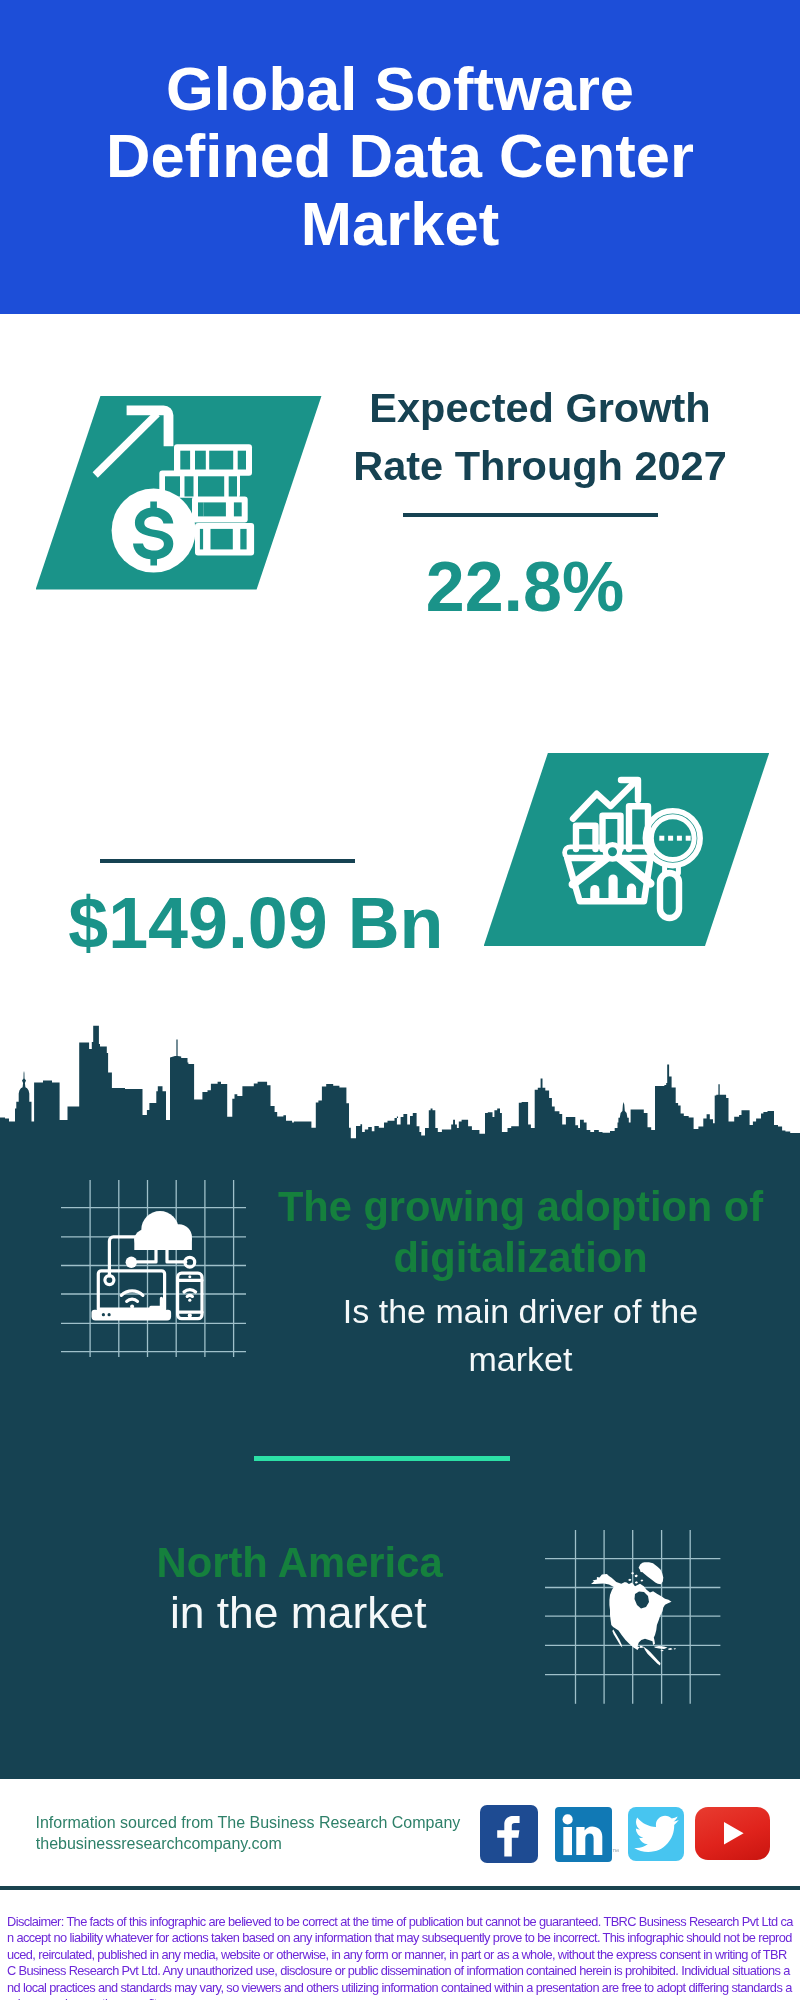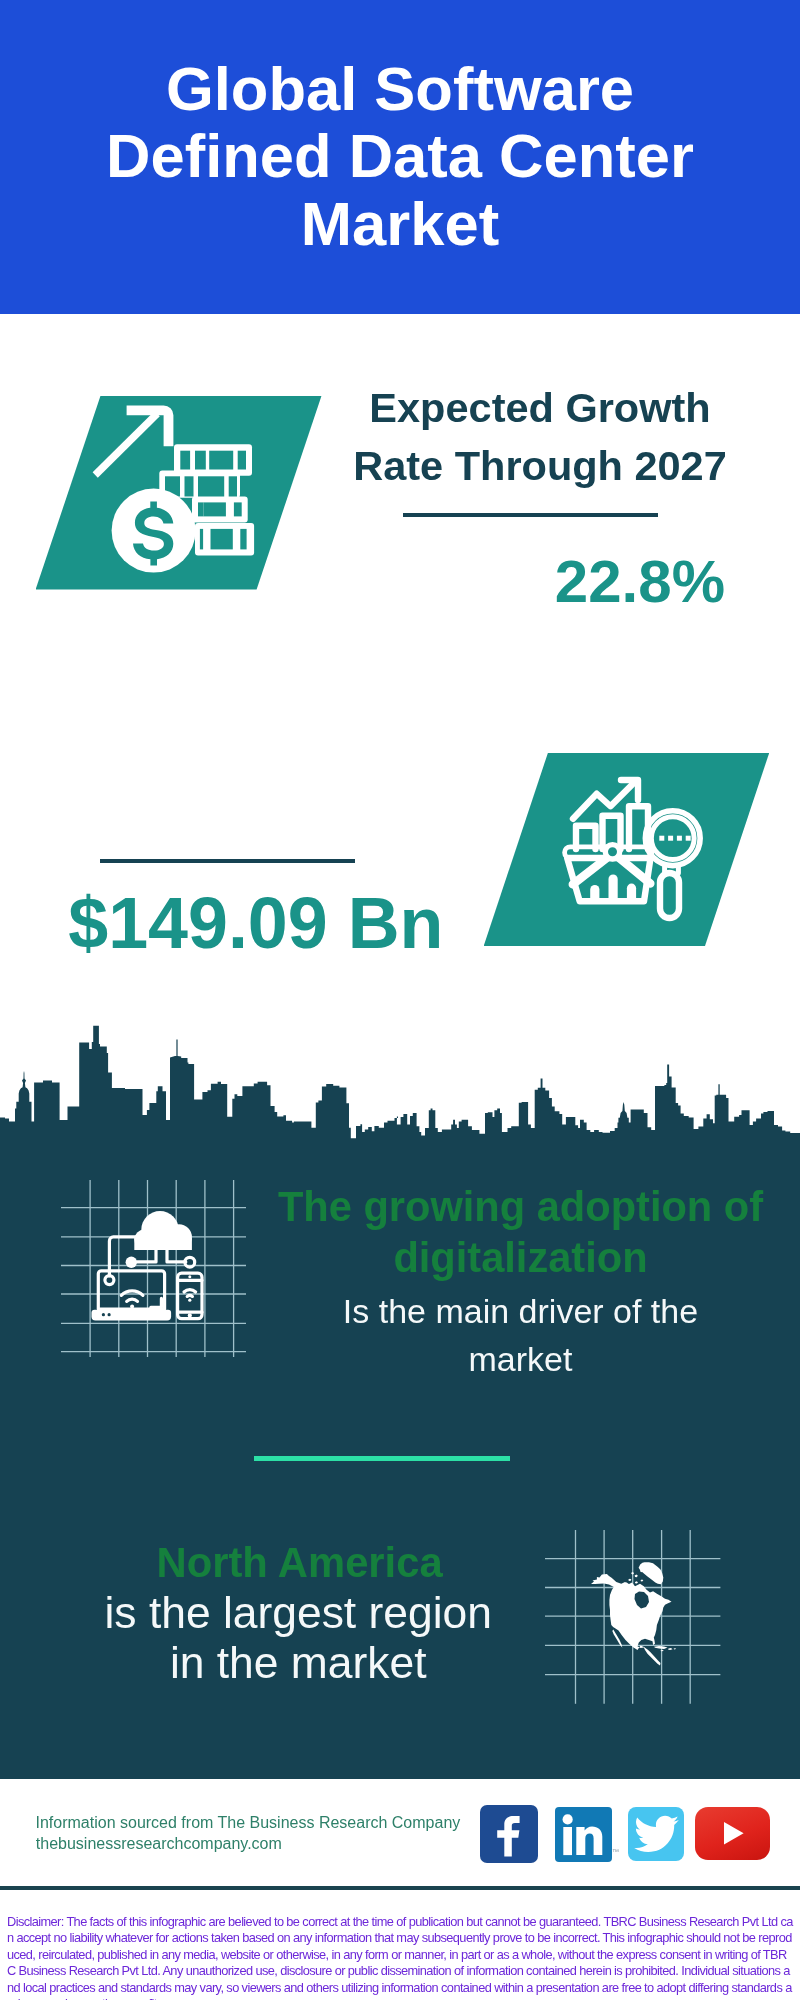--- a/index.html
+++ b/index.html
@@ -73,21 +73,21 @@
   </g>
   <circle cx="65.6" cy="132.6" r="42" fill="#ffffff"></circle>
   <path d="M62.3 103.5 h6.6 v6.3 c9.1 1 15.8 7.3 16.4 15.8 h-9.9 c-0.6-4.1-4.3-7-9.7-7 -5.7 0-9.4 2.5-9.4 6.4 0 3.4 2.6 5.2 8.5 6.4 l6.1 1.2 c9.7 2 14.4 6.1 14.4 13.2 0 8.5-6.7 14.4-16.3 15.4 v6.4 h-6.6 v-6.4 c-10-0.9-16.8-6.9-17.4-15.8 h10 c0.7 4.4 5 7.1 11 7.1 6 0 9.9-2.6 9.9-6.6 0-3.3-2.4-5.2-8.1-6.4 l-7-1.5 c-9.3-1.9-13.9-6.3-13.9-13.2 0-8.2 6.5-14.1 15.4-15.1 z" fill="#1a9389"></path>
 </svg>
 
 <div class="heading" style="left:340px;top:378.8px;">
   <div>Expected Growth</div>
   <div>Rate Through 2027</div>
 </div>
 <div class="rule" style="left:402.9px;top:513px;width:255.6px;"></div>
-<div class="bignum" style="left:325px;top:552.3px;font-size:60px;text-align:right;">22.8%</div>
+<div class="bignum" style="left:325px;top:552.3px;font-size:70px;">22.8%</div>
 
 <div class="para p2"></div>
 
 <svg style="position:absolute;left:548px;top:765px;width:200px;height:200px;" viewBox="0 0 200 200" fill="none" stroke="#ffffff" stroke-width="6.4" stroke-linecap="round" stroke-linejoin="round">
   <polyline points="25,53.75 48.75,28.75 62.5,41.25 87.5,16.25"></polyline>
   <polyline points="73,15 90,15 90,35"></polyline>
   <path d="M28 84 V60.75 H47.5 V84"></path>
   <path d="M54.5 84 V50.75 H72.5 V84"></path>
   <path d="M81 84 V41.25 H100 V84"></path>
   <path d="M19.2 93 H102.5 L96 136.3 H31.7 Z"></path>
@@ -172,21 +172,20 @@
 </div>
 <div class="gtext whitetxt" style="left:270.5px;top:1286.8px;font-size:34px;line-height:48px;">
   <div>Is the main driver of the</div>
   <div>market</div>
 </div>
 
 <div id="greenrule"></div>
 
 <div class="gtext green" style="left:49.6px;top:1538.2px;font-size:41.75px;line-height:50.9px;">North America</div>
 <div class="gtext whitetxt" style="left:48.2px;top:1588.3px;font-size:44.4px;line-height:49.7px;">
-  <div>is the largest region</div>
   <div>in the market</div>
 </div>
 
 <svg class="grid" style="left:545.4px;top:1530.4px;width:175.4px;height:173.8px;" viewBox="0 0 175.4 173.8">
     <line x1="30.5" y1="0" x2="30.5" y2="173.8" stroke="#9fc0ca" stroke-width="1.3"></line>
     <line x1="59.1" y1="0" x2="59.1" y2="173.8" stroke="#9fc0ca" stroke-width="1.3"></line>
     <line x1="87.7" y1="0" x2="87.7" y2="173.8" stroke="#9fc0ca" stroke-width="1.3"></line>
     <line x1="116.6" y1="0" x2="116.6" y2="173.8" stroke="#9fc0ca" stroke-width="1.3"></line>
     <line x1="145.2" y1="0" x2="145.2" y2="173.8" stroke="#9fc0ca" stroke-width="1.3"></line>
     <line x1="0" y1="28.6" x2="175.4" y2="28.6" stroke="#9fc0ca" stroke-width="1.3"></line>

